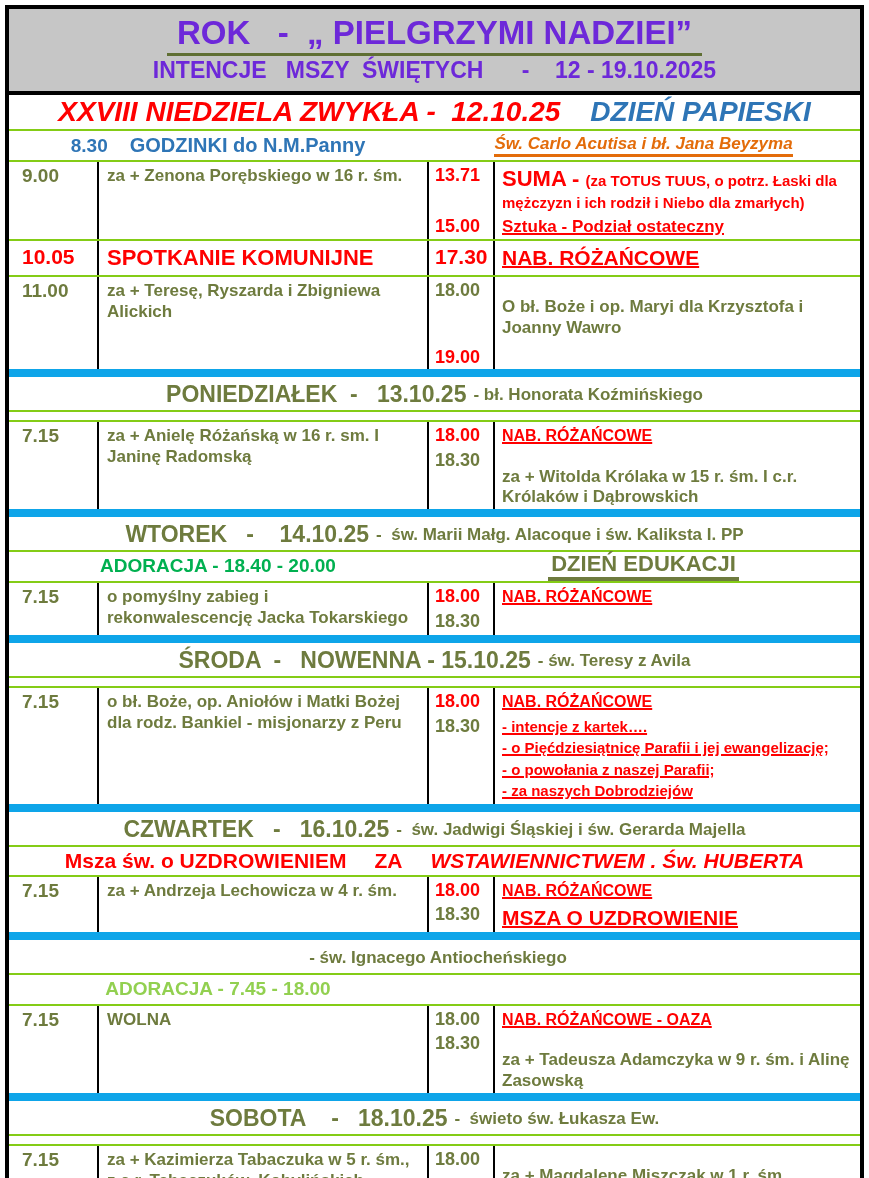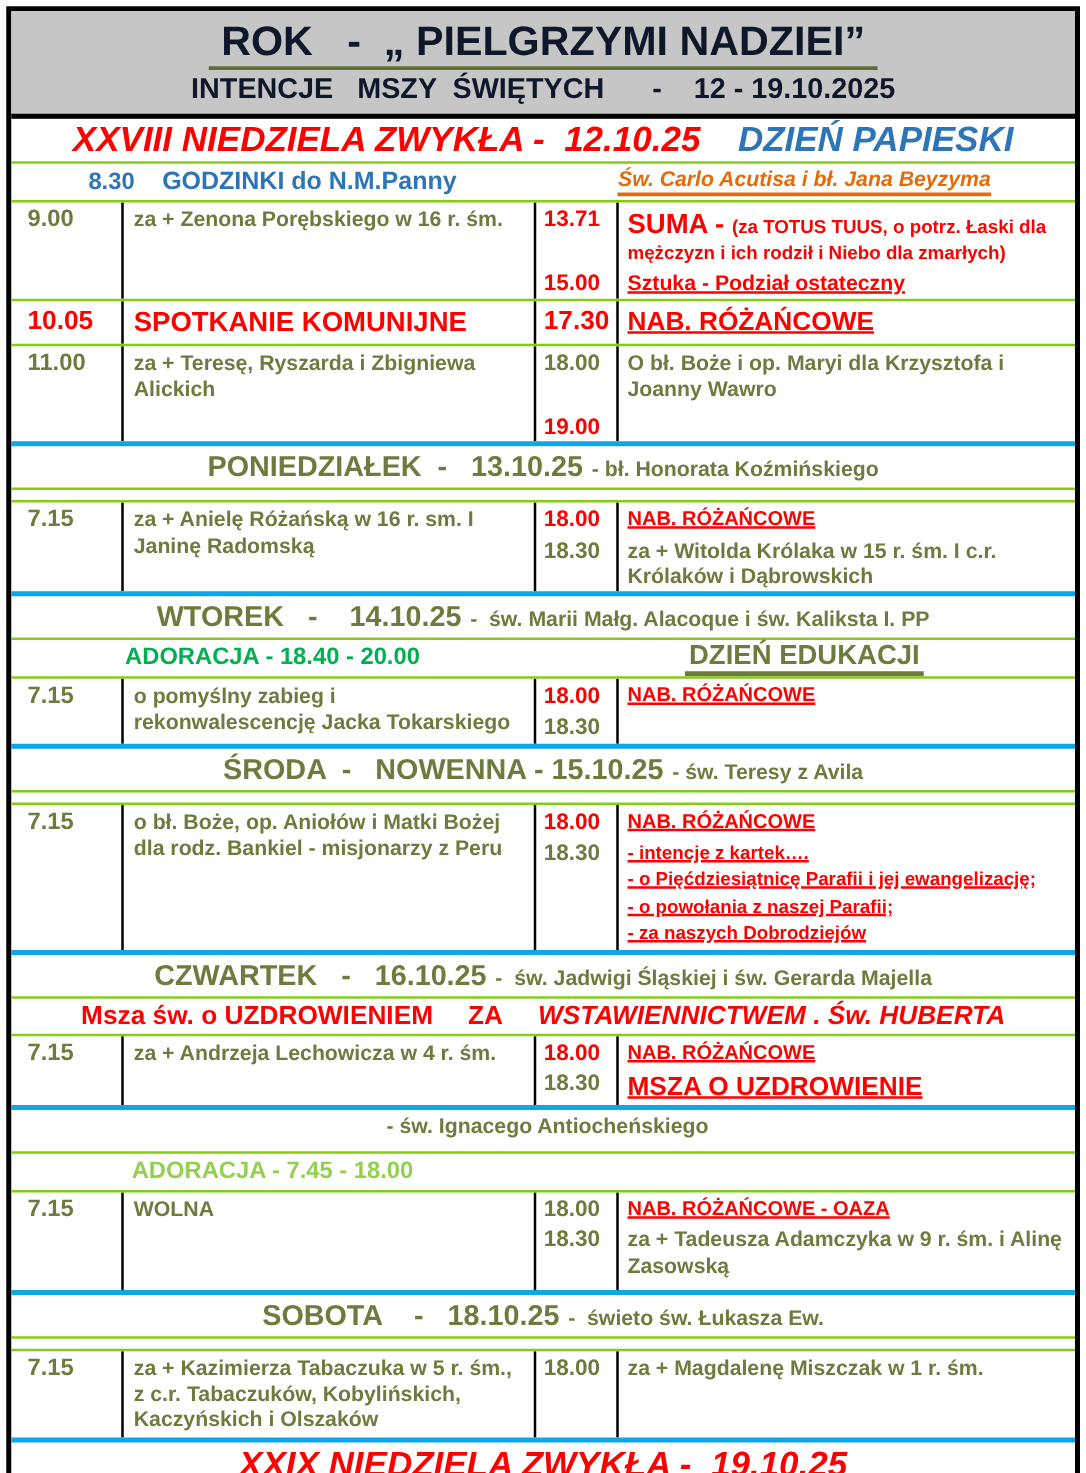--- a/index.html
+++ b/index.html
@@ -2,38 +2,38 @@
 <html><head>
 <meta charset="utf-8">
 <style>
   html,body{margin:0;padding:0;background:#fff;}
   .page{position:relative;width:869px;min-height:1178px;background:#fff;
         font-family:"Liberation Sans","DejaVu Sans",sans-serif;font-weight:bold;color:#000;}
   .sheet{margin:5px;border:4px solid #000;}
 
   
   .olive{color:#6E7B3E;}
-  .oliveh{color:#0f172a;}
+  .oliveh{color:#6d28d9;}
   .red{color:#FF0000;}
   .blue{color:#2E75B6;}
   .orange{color:#E36C0A;}
   .green{color:#00B050;}
   .lgreen{color:#92D050;}
 
   .pre{white-space:pre;}
 
   
   .banner{background:#C6C6C6;border-bottom:4px solid #000;text-align:center;padding:5px 0 7px;}
   .b1{font-size:33px;line-height:1.15;}
   .b1 .u{display:inline-block;border-bottom:3px solid #5F6F33;padding:0 10px 1px;}
   .b2{font-size:23px;margin-top:1px;}
 
   
   .row{position:relative;border-top:2px solid #84cc16;}
-  .row.thick{border-top:4px solid #0ea5e9;}
+  .row.thick{border-top:8px solid #0ea5e9;align-items:center;}
   .row.nb{border-top:none;}
   .spacer{min-height:8px;}
 
   .title-row{display:flex;justify-content:center;align-items:center;gap:30px;
              font-style:italic;min-height:34px;}
   .suntitle{font-size:28px;}
 
   .godrow{display:grid;grid-template-columns:418px 1fr;align-items:center;min-height:29px;}
   .godleft,.godright{text-align:center;}
   .godtime{font-size:19px;margin-right:22px;}
@@ -61,21 +61,21 @@
         background-size:2px 100%,2px 100%,2px 100%;background-repeat:no-repeat;
         background-position:88px 0,418px 0,484px 0;}
   .tcell{padding:3px 2px 2px 13px;font-size:19px;line-height:1.2;}
   .dcell{padding:4px 10px 3px 10px;font-size:17px;line-height:1.22;}
   .rblock{display:grid;grid-template-columns:66px 1fr;align-content:start;grid-auto-rows:min-content;}
   .etime{padding:3px 0 0 8px;font-size:18px;line-height:1.2;}
   .etext{padding:4px 10px 1px 9px;font-size:16px;line-height:1.22;}
 
   .fs15{font-size:15px;}
   .fs16{font-size:16px;}
-  .fs17{font-size:17px;}
+  .fs17{font-size:17px;margin-top:16px;}
   .fs21{font-size:21px;}
   .fs22{font-size:22px;}
 
   .und{text-decoration:underline;text-decoration-thickness:2px;}
   .gap-top-sm{margin-top:5px;}
   .bullet{margin-bottom:2px;}
 </style>
 </head>
 <body>
 

